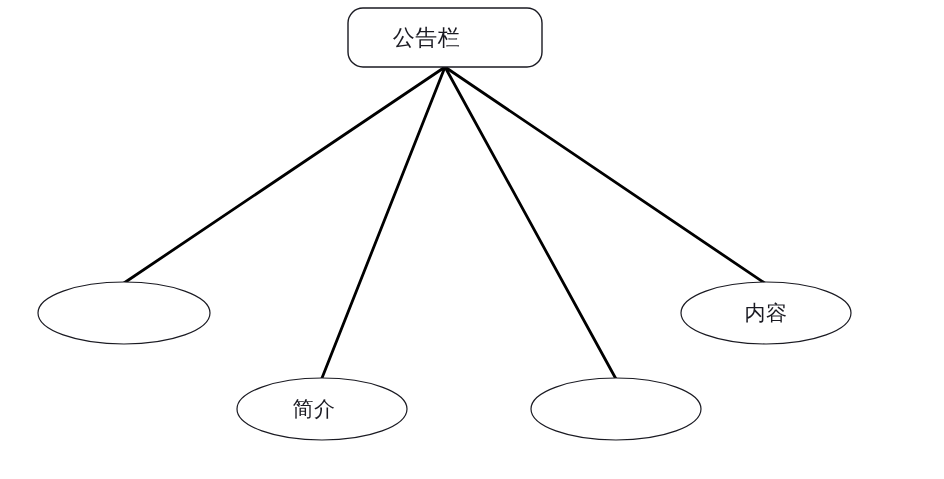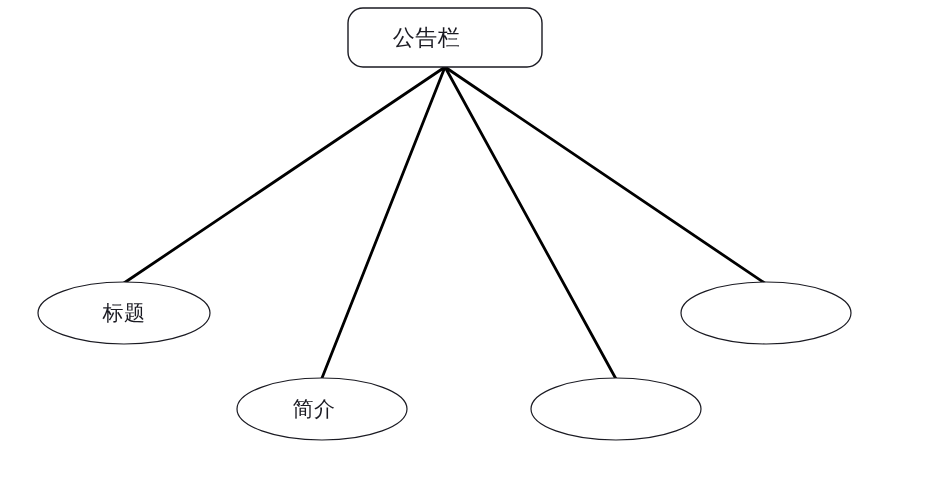--- a/index.html
+++ b/index.html
@@ -63,19 +63,19 @@
 
       <ellipse cx="124" cy="313" rx="86" ry="31" fill="#ffffff" stroke="#1a1a22" stroke-width="1.2"></ellipse>
       <ellipse cx="322" cy="409" rx="85" ry="31" fill="#ffffff" stroke="#1a1a22" stroke-width="1.2"></ellipse>
       <ellipse cx="616" cy="409" rx="85" ry="31" fill="#ffffff" stroke="#1a1a22" stroke-width="1.2"></ellipse>
       <ellipse cx="766" cy="313" rx="85" ry="31" fill="#ffffff" stroke="#1a1a22" stroke-width="1.2"></ellipse>
     </g>
   </svg>
 
   <div class="node-label root-label" style="left:348px; top:8px; width:157px; height:59px;text-align:right;">公告栏</div>
 
-  <div class="node-label leaf-label" style="left:38px; top:282px; width:172px; height:62px;">标题</div>
 
   <div class="node-label leaf-label" style="left:229px; top:378px; width:170px; height:62px;">简介</div>
 
 
+  <div class="node-label leaf-label" style="left:681px; top:282px; width:170px; height:62px;">内容</div>
 
 </div>
 
 </body></html>

